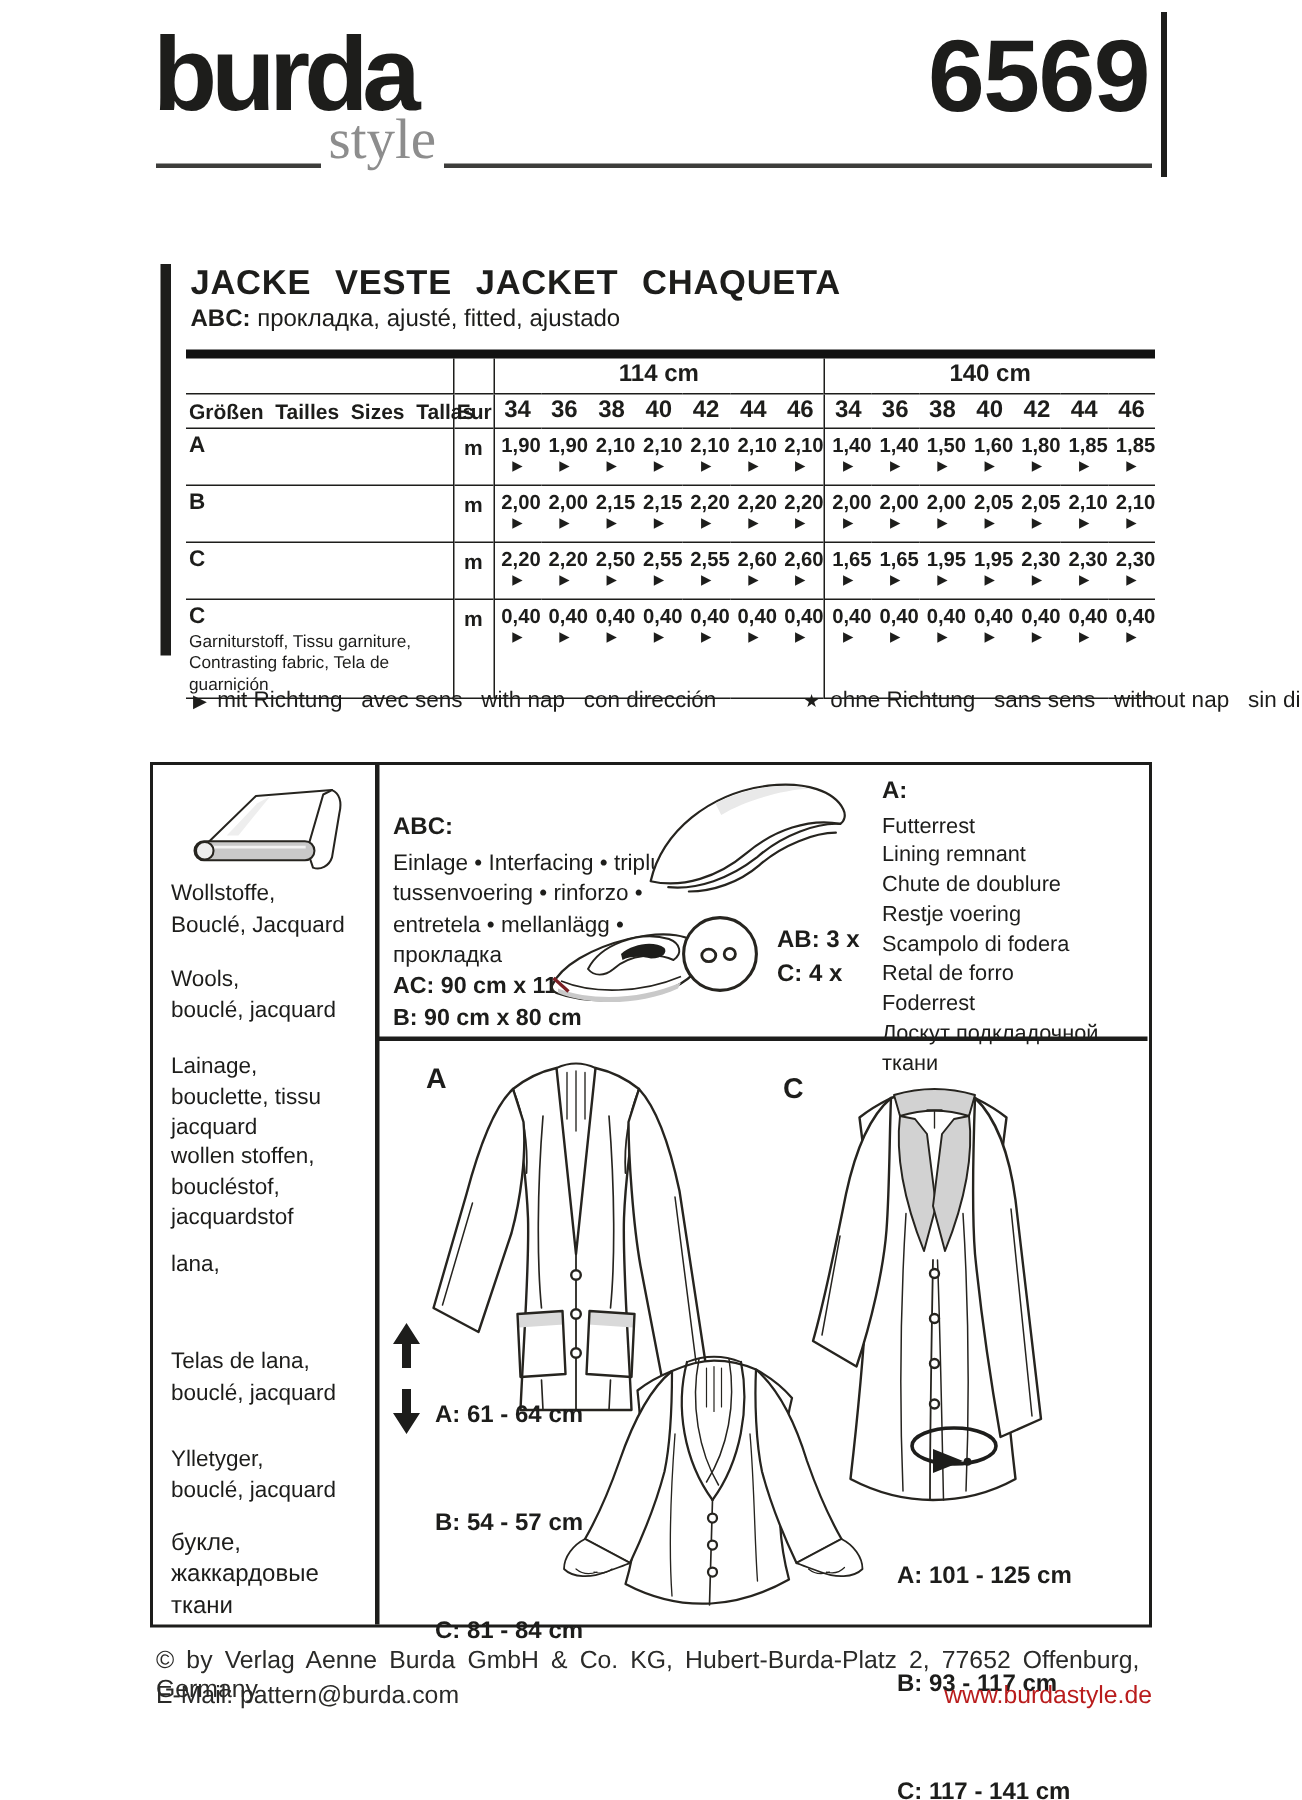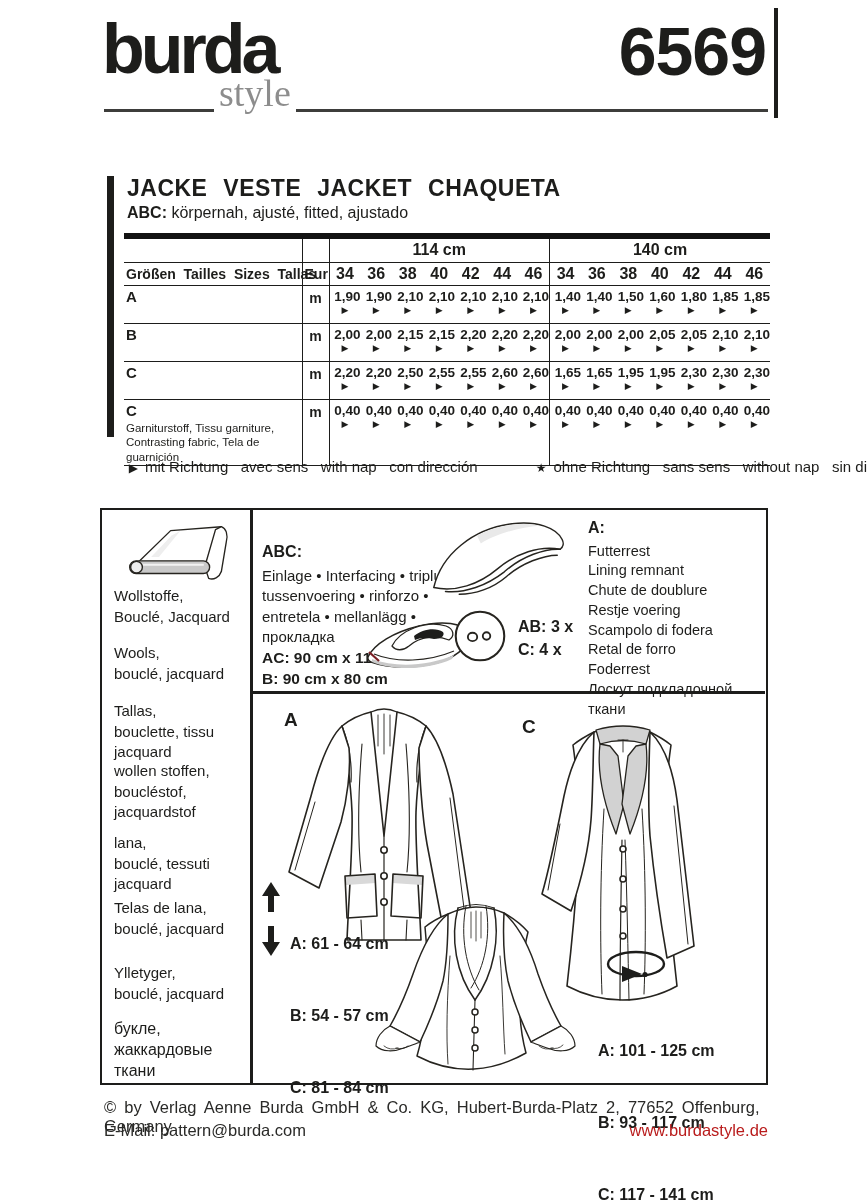--- a/index.html
+++ b/index.html
@@ -82,21 +82,21 @@
   <div class="logo-main">burda</div>
   <div class="logo-sub">style</div>
   <div class="header-rule"></div>
   <div class="pattern-number">6569</div>
   <div class="header-vbar"></div>
 
   <div class="title-bar"></div>
   <div class="title-heading">JACKE VESTE JACKET CHAQUETA</div>
   <div class="title-sub">
     <b>ABC:</b>
-    <span>körpernah, ajusté, fitted, ajustado</span>
+    <span>прокладка, ajusté, fitted, ajustado</span>
   </div>
 
   <div class="table-wrap">
     <div class="table-topbar"></div>
     <table class="yardage">
       <colgroup>
         <col style="width:178px">
           <col style="width:27px">
         <col span="14" style="width:31.5px">
       </colgroup>
@@ -404,30 +404,29 @@
     <div id="fabric-list">
         <div class="fabric-item" style="top: 76px;">
           <div>Wollstoffe,</div>
           <div>Bouclé, Jacquard</div>
         </div>
         <div class="fabric-item" style="top: 133px;">
           <div>Wools,</div>
           <div>bouclé, jacquard</div>
         </div>
         <div class="fabric-item" style="top: 191px;">
-          <div>Tallas,</div>
+          <div>Lainage,</div>
           <div>bouclette, tissu jacquard</div>
         </div>
         <div class="fabric-item" style="top: 251px;">
           <div>wollen stoffen,</div>
           <div>boucléstof, jacquardstof</div>
         </div>
         <div class="fabric-item" style="top: 323px;">
           <div>lana,</div>
-          <div>bouclé, tessuti jacquard</div>
         </div>
         <div class="fabric-item" style="top: 388px;">
           <div>Telas de lana,</div>
           <div>bouclé, jacquard</div>
         </div>
         <div class="fabric-item" style="top: 453px;">
           <div>Ylletyger,</div>
           <div>bouclé, jacquard</div>
         </div>
         <div class="fabric-item cyrillic" style="top: 508px;">

